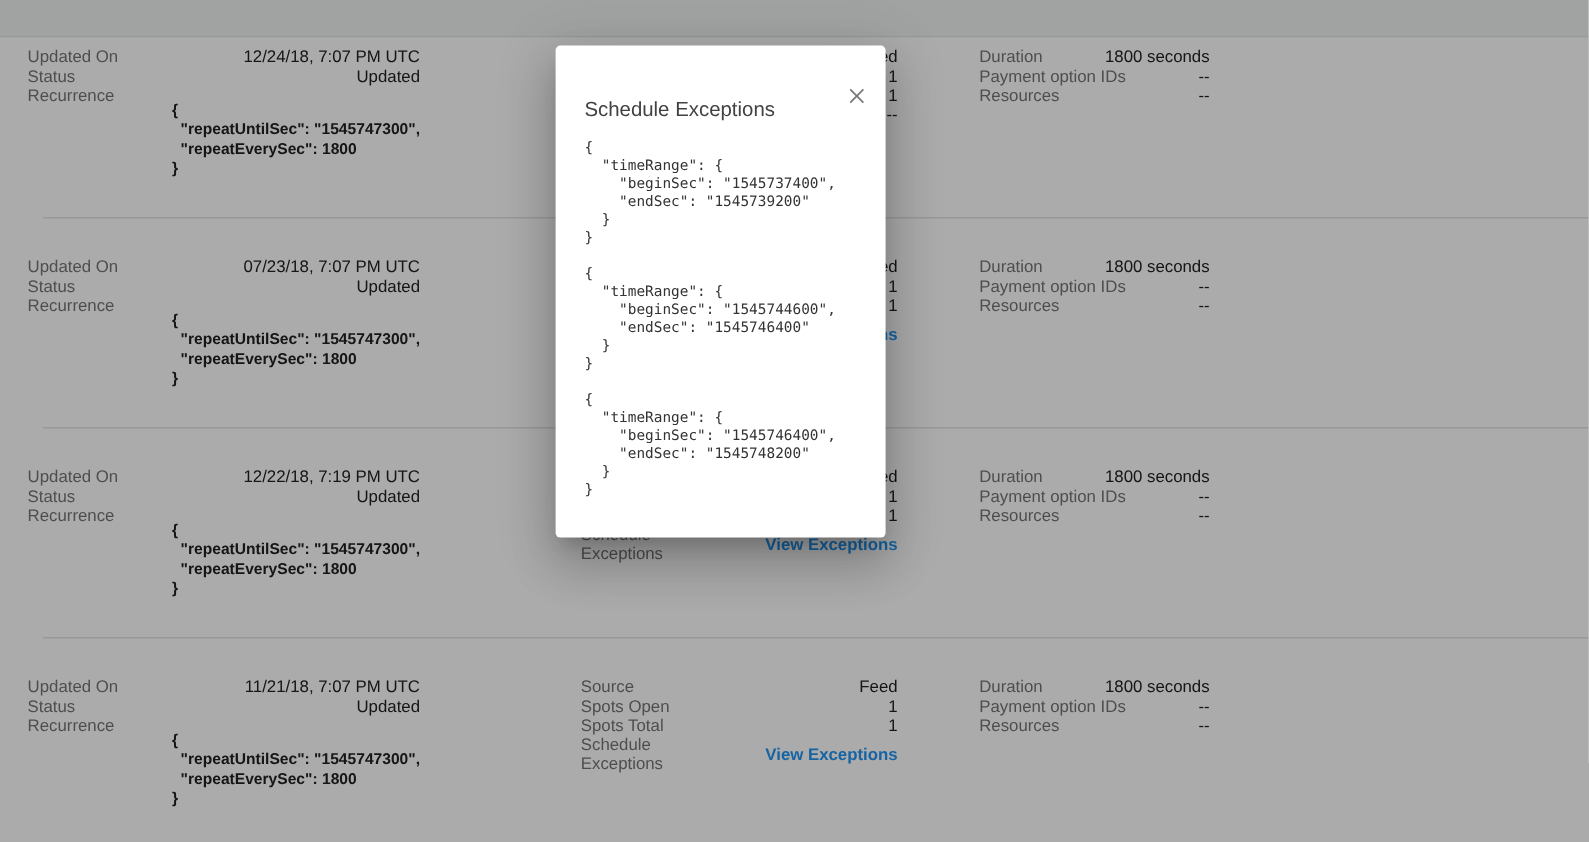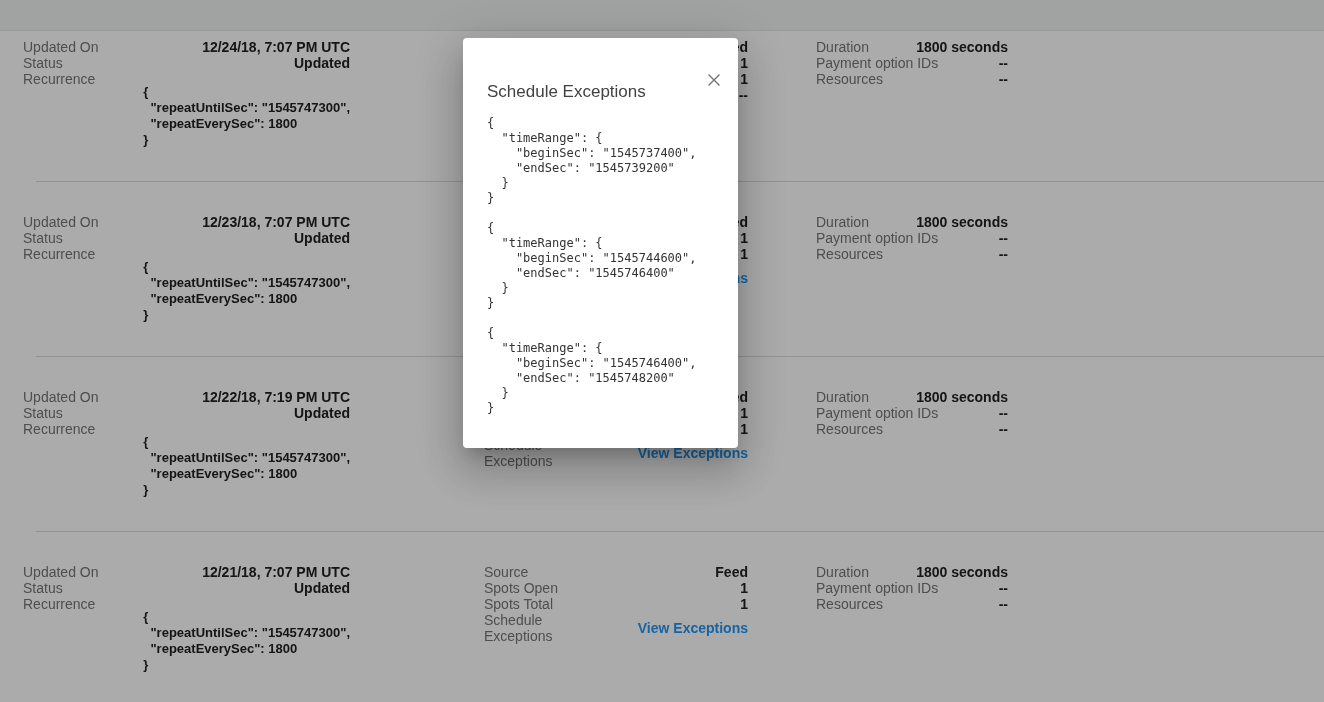--- a/index.html
+++ b/index.html
@@ -18,21 +18,21 @@
   .rows{position:absolute;top:6px;left:0;right:0;z-index:1;}
   .row{position:relative;height:175px;}
   .divider{position:absolute;top:0;left:36px;right:0;height:1px;background:#dadce0;}
   .col{position:absolute;top:33px;font-size:14px;line-height:16px;}
   .col1{left:23px;width:327px;}
   .col2{left:484px;width:264px;}
   .col3{left:816px;width:192px;}
   .pair{display:flex;justify-content:space-between;}
   .lbl{color:#757575;white-space:nowrap;}
   .lbl.wrap{white-space:normal;width:90px;flex:none;}
-  .val{color:#212121;font-weight:bold;text-align:right;}
+  .val{color:#212121;font-weight:normal;text-align:right;}
   .pair.exc{align-items:center;min-height:32px;}
   .pair.exc.top{align-items:flex-start;}
   .pair.exc.top .val{line-height:16px;margin-top:0;}
   a.link{color:#2196f3;font-weight:bold;text-decoration:none;cursor:pointer;white-space:nowrap;}
   .rec-wrap{text-align:right;}
   pre.recurrence{
     display:inline-block;text-align:left;margin:-3px 0 0;
     font-family:inherit;font-size:13px;line-height:16px;font-weight:bold;
     color:#212121;white-space:pre;
   }
@@ -115,21 +115,21 @@
         <span class="val">--</span>
       </div>
     </div>
   </div>
 
   <div class="row">
     <div class="divider"></div>
     <div class="col col1">
       <div class="pair">
         <span class="lbl">Updated On</span>
-        <span class="val">12/23/18, 7:07 PM UTC</span>
+        <span class="val">07/23/18, 7:07 PM UTC</span>
       </div>
       <div class="pair">
         <span class="lbl">Status</span>
         <span class="val">Updated</span>
       </div>
       <div class="pair">
         <span class="lbl">Recurrence</span>
       </div>
       <div class="rec-wrap"><pre class="recurrence">{
   "repeatUntilSec": "1545747300",
@@ -221,21 +221,21 @@
         <span class="val">--</span>
       </div>
     </div>
   </div>
 
   <div class="row">
     <div class="divider"></div>
     <div class="col col1">
       <div class="pair">
         <span class="lbl">Updated On</span>
-        <span class="val">12/21/18, 7:07 PM UTC</span>
+        <span class="val">11/21/18, 7:07 PM UTC</span>
       </div>
       <div class="pair">
         <span class="lbl">Status</span>
         <span class="val">Updated</span>
       </div>
       <div class="pair">
         <span class="lbl">Recurrence</span>
       </div>
       <div class="rec-wrap"><pre class="recurrence">{
   "repeatUntilSec": "1545747300",

